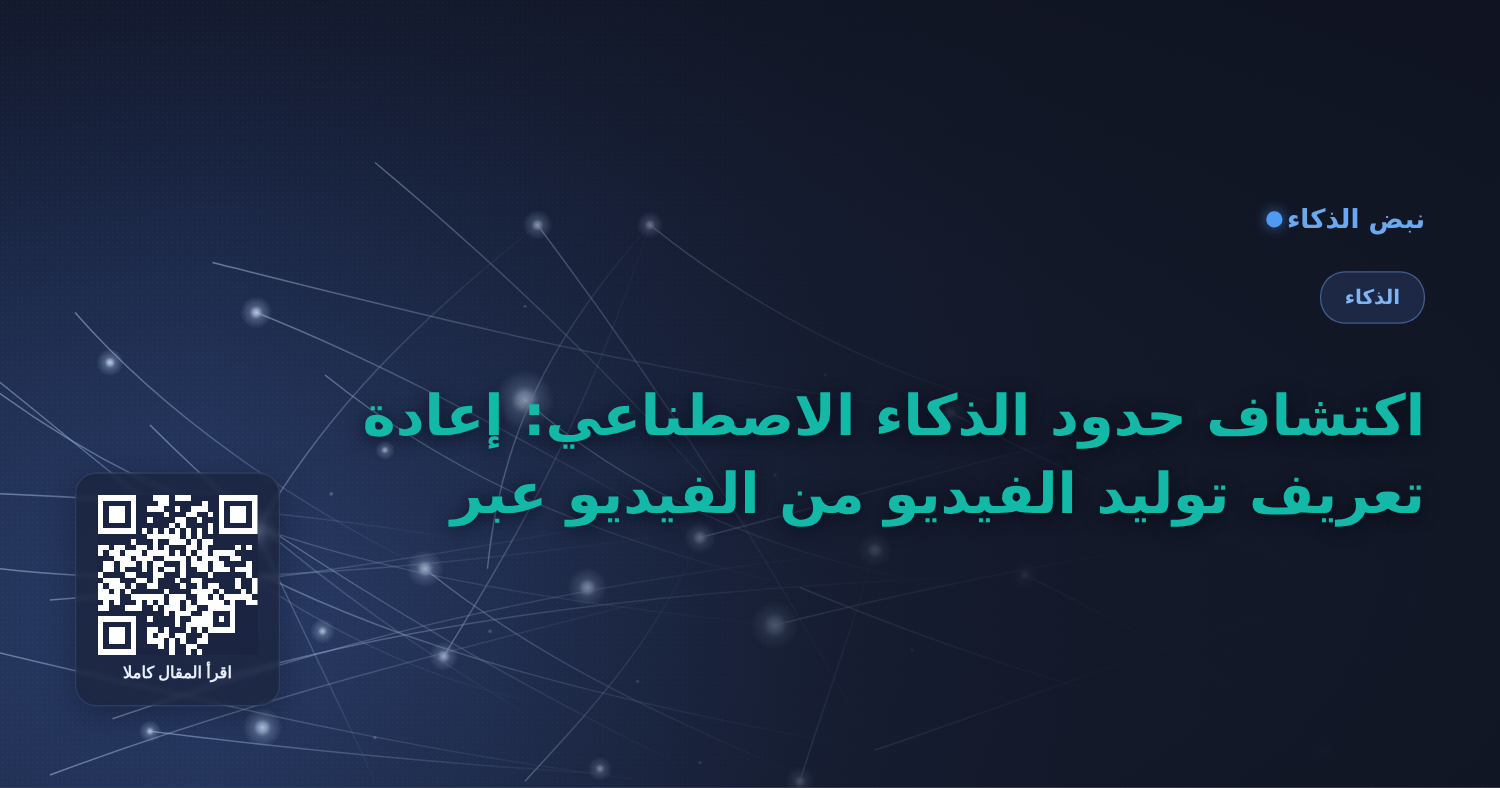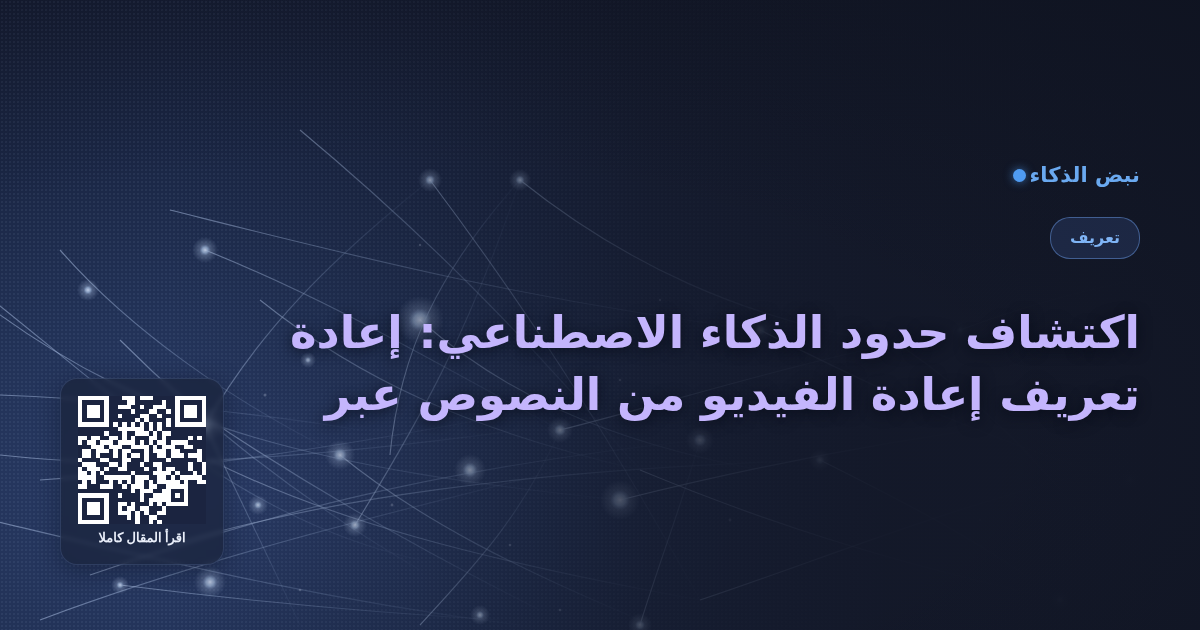--- a/index.html
+++ b/index.html
@@ -57,21 +57,21 @@
     position:absolute;right:0;top:217px;
     display:inline-flex;align-items:center;justify-content:center;
     height:40px;padding:0 19px;
     border-radius:20px;
     background:rgba(38,54,92,.55);
     border:1px solid rgba(96,140,210,.55);
     color:#7fb4f5;font-size:16px;font-weight:700;line-height:1;
   }
   .headline{
     position:absolute;right:0;top:272px;width:700px;
-    color:#c4b5fd;
+    color:#14b8a6;
     font-size:45px;font-weight:700;line-height:1.37;
     letter-spacing:0px;
     text-shadow:0 2px 14px rgba(6,10,22,.75);
   }
   .headline .ln{display:block;white-space:nowrap;}
   .headline .ln-lat{direction:ltr;unicode-bidi:isolate;}
 
   
   .qr-card{
     position:absolute;left:60px;top:378px;width:162px;height:185px;
@@ -231,26 +231,26 @@
   <div class="bg-vig"></div>
 
   <div class="content">
 
     <div class="brand">
       <span class="brand-name">نبض الذكاء</span>
       <span class="brand-dot"></span>
     </div>
 
     <div class="badge">
-      <span>تعريف</span>
+      <span>الذكاء</span>
     </div>
 
     <h1 class="headline">
       <span class="ln">اكتشاف حدود الذكاء الاصطناعي: إعادة</span>
-      <span class="ln">تعريف إعادة الفيديو من النصوص عبر</span>
+      <span class="ln">تعريف توليد الفيديو من الفيديو عبر</span>
     </h1>
 
   </div>
 
   <div class="qr-card">
     <div class="qr-wrap">
       <svg viewBox="0 0 29 29" shape-rendering="crispEdges" xmlns="http://www.w3.org/2000/svg">
         <rect width="29" height="29" fill="#1b2440"></rect>
         <g fill="#ffffff" id="qr-modules">
             <rect x="0" y="0" width="1" height="1"></rect>

